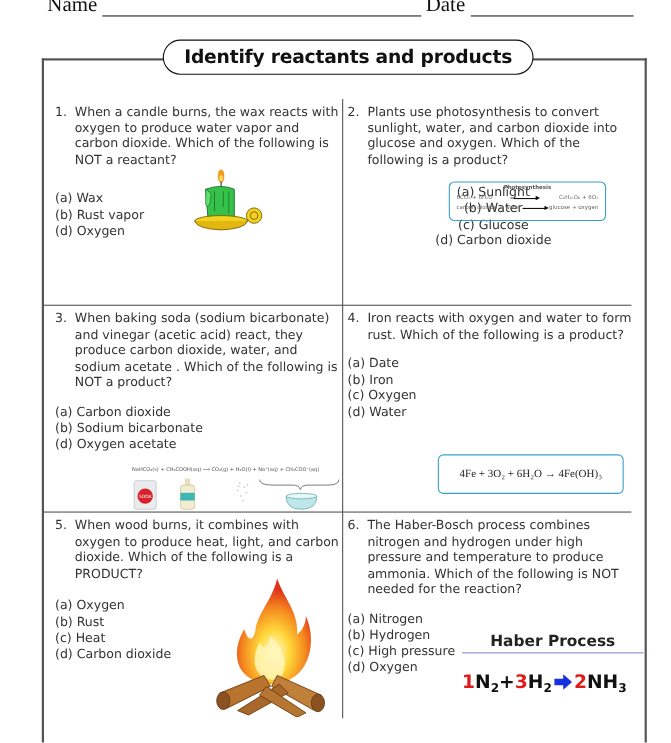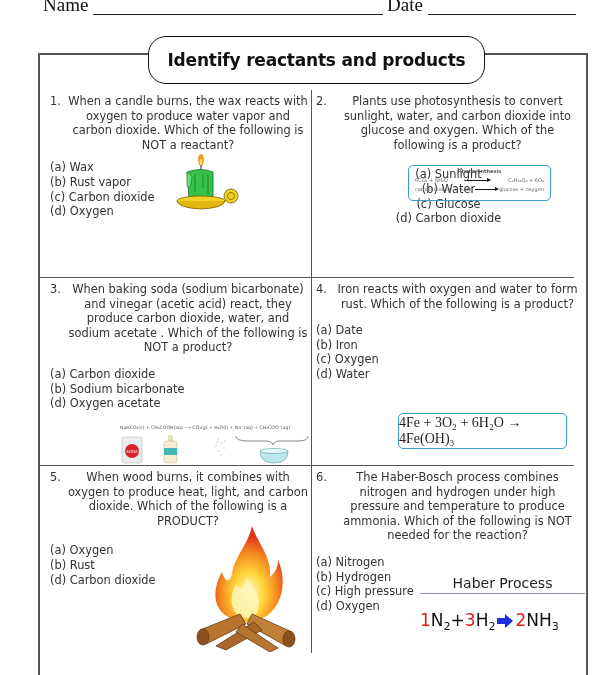--- a/index.html
+++ b/index.html
@@ -5,52 +5,52 @@
   html, body { margin:0; padding:0; background:#fff; }
   body { width:610px; height:675px; position:relative; overflow:hidden;
          font-family:"DejaVu Sans", sans-serif; color:#222; }
   .namebar { position:absolute; top:-6px; left:0; width:610px; height:26px;
              font-family:"Liberation Serif", serif; font-size:19px; color:#111; }
   .namebar .lbl { position:absolute; top:0; }
   .namebar .line { position:absolute; top:20px; height:0; border-top:1px solid #222; }
 
   .frame { position:absolute; left:38px; top:53px; width:550px; height:640px;
            border-left:2px solid #555; border-right:2px solid #555; border-top:2px solid #555; box-sizing:border-box; }
-  .title-pill { position:absolute; left:148px; top:36px; width:337px; height:48px;
+  .title-pill { position:absolute; left:148px; top:36px; width:337px; height:32px;
                 border:1.5px solid #111; border-radius:18px; background:#fff; box-sizing:border-box;
                 display:flex; align-items:center; justify-content:center;
                 font-family:"DejaVu Sans", sans-serif; font-weight:bold; font-size:17px; color:#111; letter-spacing:-0.2px; }
 
   .vdiv { position:absolute; left:311px; top:90px; width:0; height:563px; border-left:1.5px solid #555; }
   .hdiv { position:absolute; left:40px; width:534px; height:0; border-top:1.5px solid #555; }
 
   .q { position:absolute; font-size:11.4px; line-height:14.6px; color:#333; }
   .q .stem { display:flex; }
   .q .num { width:18px; flex:none; }
-  .q .txt { flex:1;text-align:center; }
+  .q .txt { flex:1; }
   .q .opts { margin-top:12px; }
   .q .opt { white-space:nowrap; }
 
   .photo-box { position:absolute; left:408px; top:165px; width:143px; height:36px;
                border:1.5px solid #3aa0c8; border-radius:5px; box-sizing:border-box;
                font-size:5px; color:#666; text-align:center; }
   .photo-box .t { font-weight:bold; margin-top:2px; color:#555; }
   .photo-box .row { display:flex; justify-content:space-between; align-items:center; padding:0 6px; margin-top:3px; }
   .photo-box .arr { display:inline-block; width:22px; height:0; border-top:1px solid #111; position:relative; }
   .photo-box .arr::after { content:""; position:absolute; right:-2px; top:-3px; border-left:4px solid #111;
                            border-top:2.5px solid transparent; border-bottom:2.5px solid transparent; }
 
   .rust-box { position:absolute; left:398px; top:413px; width:169px; height:36px;
               border:1.5px solid #3aa0c8; border-radius:5px; box-sizing:border-box;
               display:flex; align-items:center; justify-content:center;
-              font-family:"Liberation Serif", serif; font-size:14px; color:#222; }
+              font-family:"Liberation Serif", serif; font-size:10px; color:#222; }
 
   .soda-eq { position:absolute; left:120px; top:425px; width:190px; font-size:4.6px; color:#555; white-space:nowrap; }
 
-  .haber { position:absolute; left:420px; top:575px; width:165px; }
+  .haber { position:absolute; left:420px; top:575px; width:165px;font-weight:bold; }
   .haber .ttl { font-size:14px; color:#222; text-align:center; padding-bottom:2px; border-bottom:1.5px solid #8a8ad0; }
   .haber .eq { margin-top:16px; font-size:17px; color:#111; white-space:nowrap; }
   .haber .red { color:#e01b1b; }
   .haber sub { font-size:11px; }
 </style>
 </head>
 <body>
 
 <div class="namebar">
   <span class="lbl" style="left:43px;">Name</span>
@@ -64,24 +64,23 @@
 
 <div class="vdiv"></div>
 <div class="hdiv" style="top:277px;"></div>
 <div class="hdiv" style="top:465px;"></div>
 
 <div class="q" style="left:50px; top:94px; width:258px;">
   <div class="stem">
     <span class="num">1.</span>
     <span class="txt">When a candle burns, the wax reacts with oxygen to produce water vapor and carbon dioxide. Which of the following is NOT a reactant?</span>
   </div>
-  <div class="opts" style="margin-top:8px;">
+  <div class="opts" style="margin-top:21px;">
     <div class="opt">(a) Wax</div>
     <div class="opt">(b) Rust vapor</div>
-    <div class="opt">(c) Carbon dioxide</div>
     <div class="opt">(d) Oxygen</div>
   </div>
 </div>
 <svg style="position:absolute; left:173px; top:152px;" width="75" height="65" viewBox="0 0 75 65">
   <ellipse cx="28" cy="8" rx="3" ry="6" fill="#f39a1b"></ellipse>
   <ellipse cx="28" cy="10" rx="1.5" ry="3" fill="#ffe066"></ellipse>
   <rect x="27.5" y="13" width="1" height="5" fill="#333"></rect>
   <path d="M14 20 Q28 15 40 20 L40 46 L16 46 Z" fill="#36c24a" stroke="#166b23" stroke-width="0.8"></path>
   <path d="M14 20 L14 34 Q16 38 18 32 L19 24 Z" fill="#5fe070" stroke="#166b23" stroke-width="0.6"></path>
   <path d="M22 22 L22 40 M30 22 L30 36 M35 22 L35 42" stroke="#166b23" stroke-width="0.7"></path>
@@ -168,20 +167,21 @@
 </div>
 
 <div class="q" style="left:50px; top:470px; width:258px;">
   <div class="stem">
     <span class="num">5.</span>
     <span class="txt">When wood burns, it combines with oxygen to produce heat, light, and carbon dioxide. Which of the following is a PRODUCT?</span>
   </div>
   <div class="opts" style="margin-top:15px;">
     <div class="opt">(a) Oxygen</div>
     <div class="opt">(b) Rust</div>
+    <div class="opt">(c) Heat</div>
     <div class="opt">(d) Carbon dioxide</div>
   </div>
 </div>
 <svg style="position:absolute; left:192px; top:522px;" width="110" height="130" viewBox="0 0 110 130">
   <defs>
     <radialGradient id="fg" cx="50%" cy="70%" r="60%">
       <stop offset="0%" stop-color="#fffbe0"></stop>
       <stop offset="35%" stop-color="#ffd83a"></stop>
       <stop offset="70%" stop-color="#f58a1f"></stop>
       <stop offset="100%" stop-color="#e0321a"></stop>

